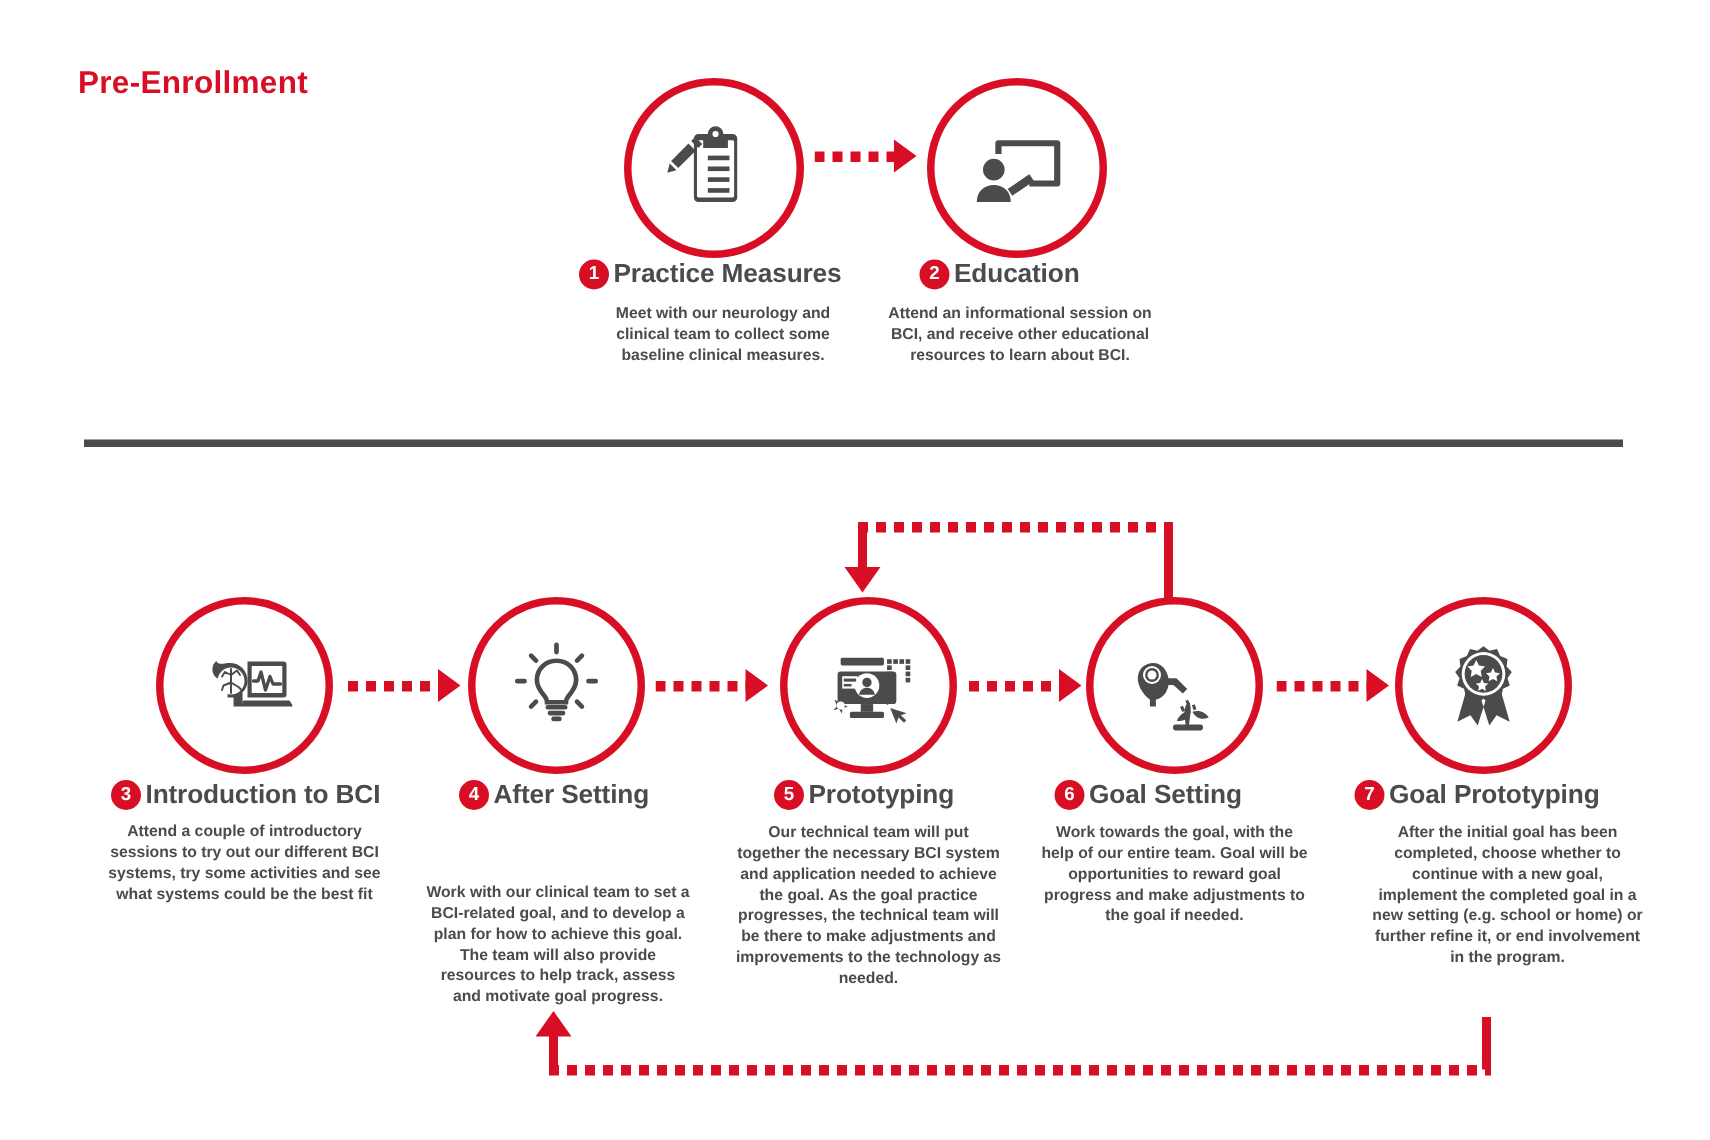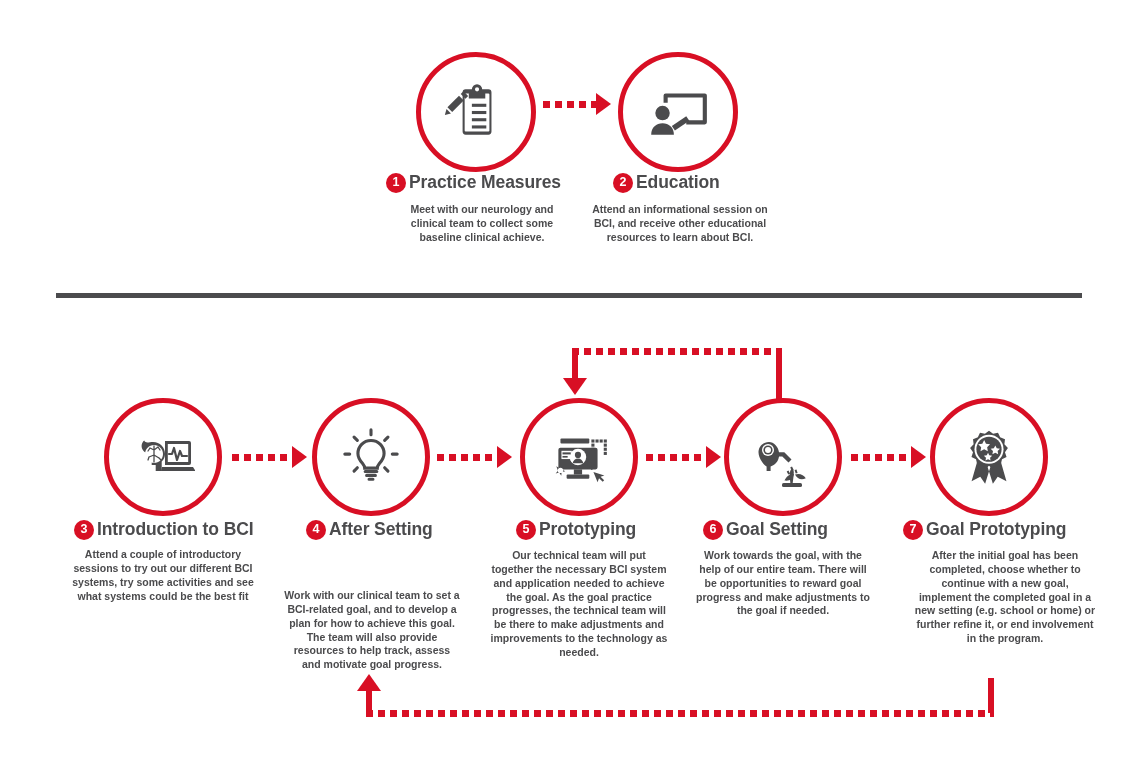--- a/index.html
+++ b/index.html
@@ -94,20 +94,21 @@
     border-right:12px solid transparent;
     border-bottom:17px solid #d80f24;
   }
   .solid-v{position:absolute;width:6px;background:#d80f24;}
 </style>
 </head>
 <body>
 
 <div class="stage">
 
+  <div class="section-head" id="head-pre">Pre-Enrollment</div>
 
   <div class="divider"></div>
 
 
   <div class="dash-h" style="left:543px;top:101px;width:55px;"></div>
   <div class="arrow-r" style="left:596px;top:93px;"></div>
 
   <div class="node">
     <div class="circle" style="left:416px;top:52px;width:120px;height:120px;">
       <svg width="66" height="66" viewBox="0 0 64 64">
@@ -120,21 +121,21 @@
           <path d="M15.5 16.2l4.6 4.6-11.2 11.2-4.6-4.6z"></path>
           <path d="M17.2 14.5l2.6-2.6 4.6 4.6-2.6 2.6z"></path>
           <path d="M3.4 29.1l4.3 4.3-5.9 1.6z"></path>
         </g>
       </svg>
     </div>
     <div class="step-title" style="left:386px;top:172px;">
       <span class="badge">1</span>
       <span>Practice Measures</span>
     </div>
-    <div class="step-desc" style="left:394px;top:203px;width:176px;">Meet with our neurology and clinical team to collect some baseline clinical achieve.</div>
+    <div class="step-desc" style="left:394px;top:203px;width:176px;">Meet with our neurology and clinical team to collect some baseline clinical measures.</div>
   </div>
 
   <div class="node">
     <div class="circle" style="left:618px;top:52px;width:120px;height:120px;">
       <svg width="66" height="66" viewBox="0 0 64 64">
         <g fill="#4b4b4d">
           <path d="M18 14h40a2 2 0 0 1 2 2v26a2 2 0 0 1-2 2H40v-4h16V18H22v5h-4v-7a2 2 0 0 1 2-2z"></path>
           <circle cx="17" cy="33" r="7"></circle>
           <path d="M6 54c0-7 5-11 11-11s11 4 11 11z"></path>
           <path d="M26 45.5l14-9.5 3 4.4-14 9.5z"></path>
@@ -261,21 +262,21 @@
           <path d="M44 49.5c4.5-1.5 8.7.3 10.8 3.8-4.6 2-8.6.6-10.8-3.8z"></path>
           <path d="M42 44c1.2 2 .8 5 .5 7.5l-1 8h-2l-.8-8c-.3-3 .3-5.8 1.6-7.5z"></path>
           <rect x="31" y="58" width="20" height="4" rx="1.6"></rect>
         </g>
       </svg>
     </div>
     <div class="step-title" style="left:703px;top:519px;">
       <span class="badge">6</span>
       <span>Goal Setting</span>
     </div>
-    <div class="step-desc" style="left:694px;top:549px;width:178px;">Work towards the goal, with the help of our entire team. There will be opportunities to reward goal progress and make adjustments to the goal if needed.</div>
+    <div class="step-desc" style="left:694px;top:549px;width:178px;">Work towards the goal, with the help of our entire team. Goal will be opportunities to reward goal progress and make adjustments to the goal if needed.</div>
   </div>
 
   <div class="node">
     <div class="circle" style="left:930px;top:398px;width:118px;height:118px;">
       <svg width="62" height="62" viewBox="0 0 64 64">
         <g fill="#4b4b4d">
           <path d="M20 36l-6 21 9-4.5 5 7 6-19zM44 36l6 21-9-4.5-5 7-6-19z"></path>
           <path d="M32 5l4.2 3.1 5.1-1.2 2.2 4.8 5 2-.6 5.2 3.6 3.8-3 4.3 1.6 5-4.7 2.3-1.2 5.1-5.2.5L35.7 44 32 41.1 28.3 44l-3.3-4.1-5.2-.5-1.2-5.1-4.7-2.3 1.6-5-3-4.3 3.6-3.8-.6-5.2 5-2 2.2-4.8 5.1 1.2z"></path>
           <circle cx="32" cy="24" r="15" fill="#ffffff"></circle>
           <circle cx="32" cy="24" r="13" fill="#4b4b4d"></circle>

